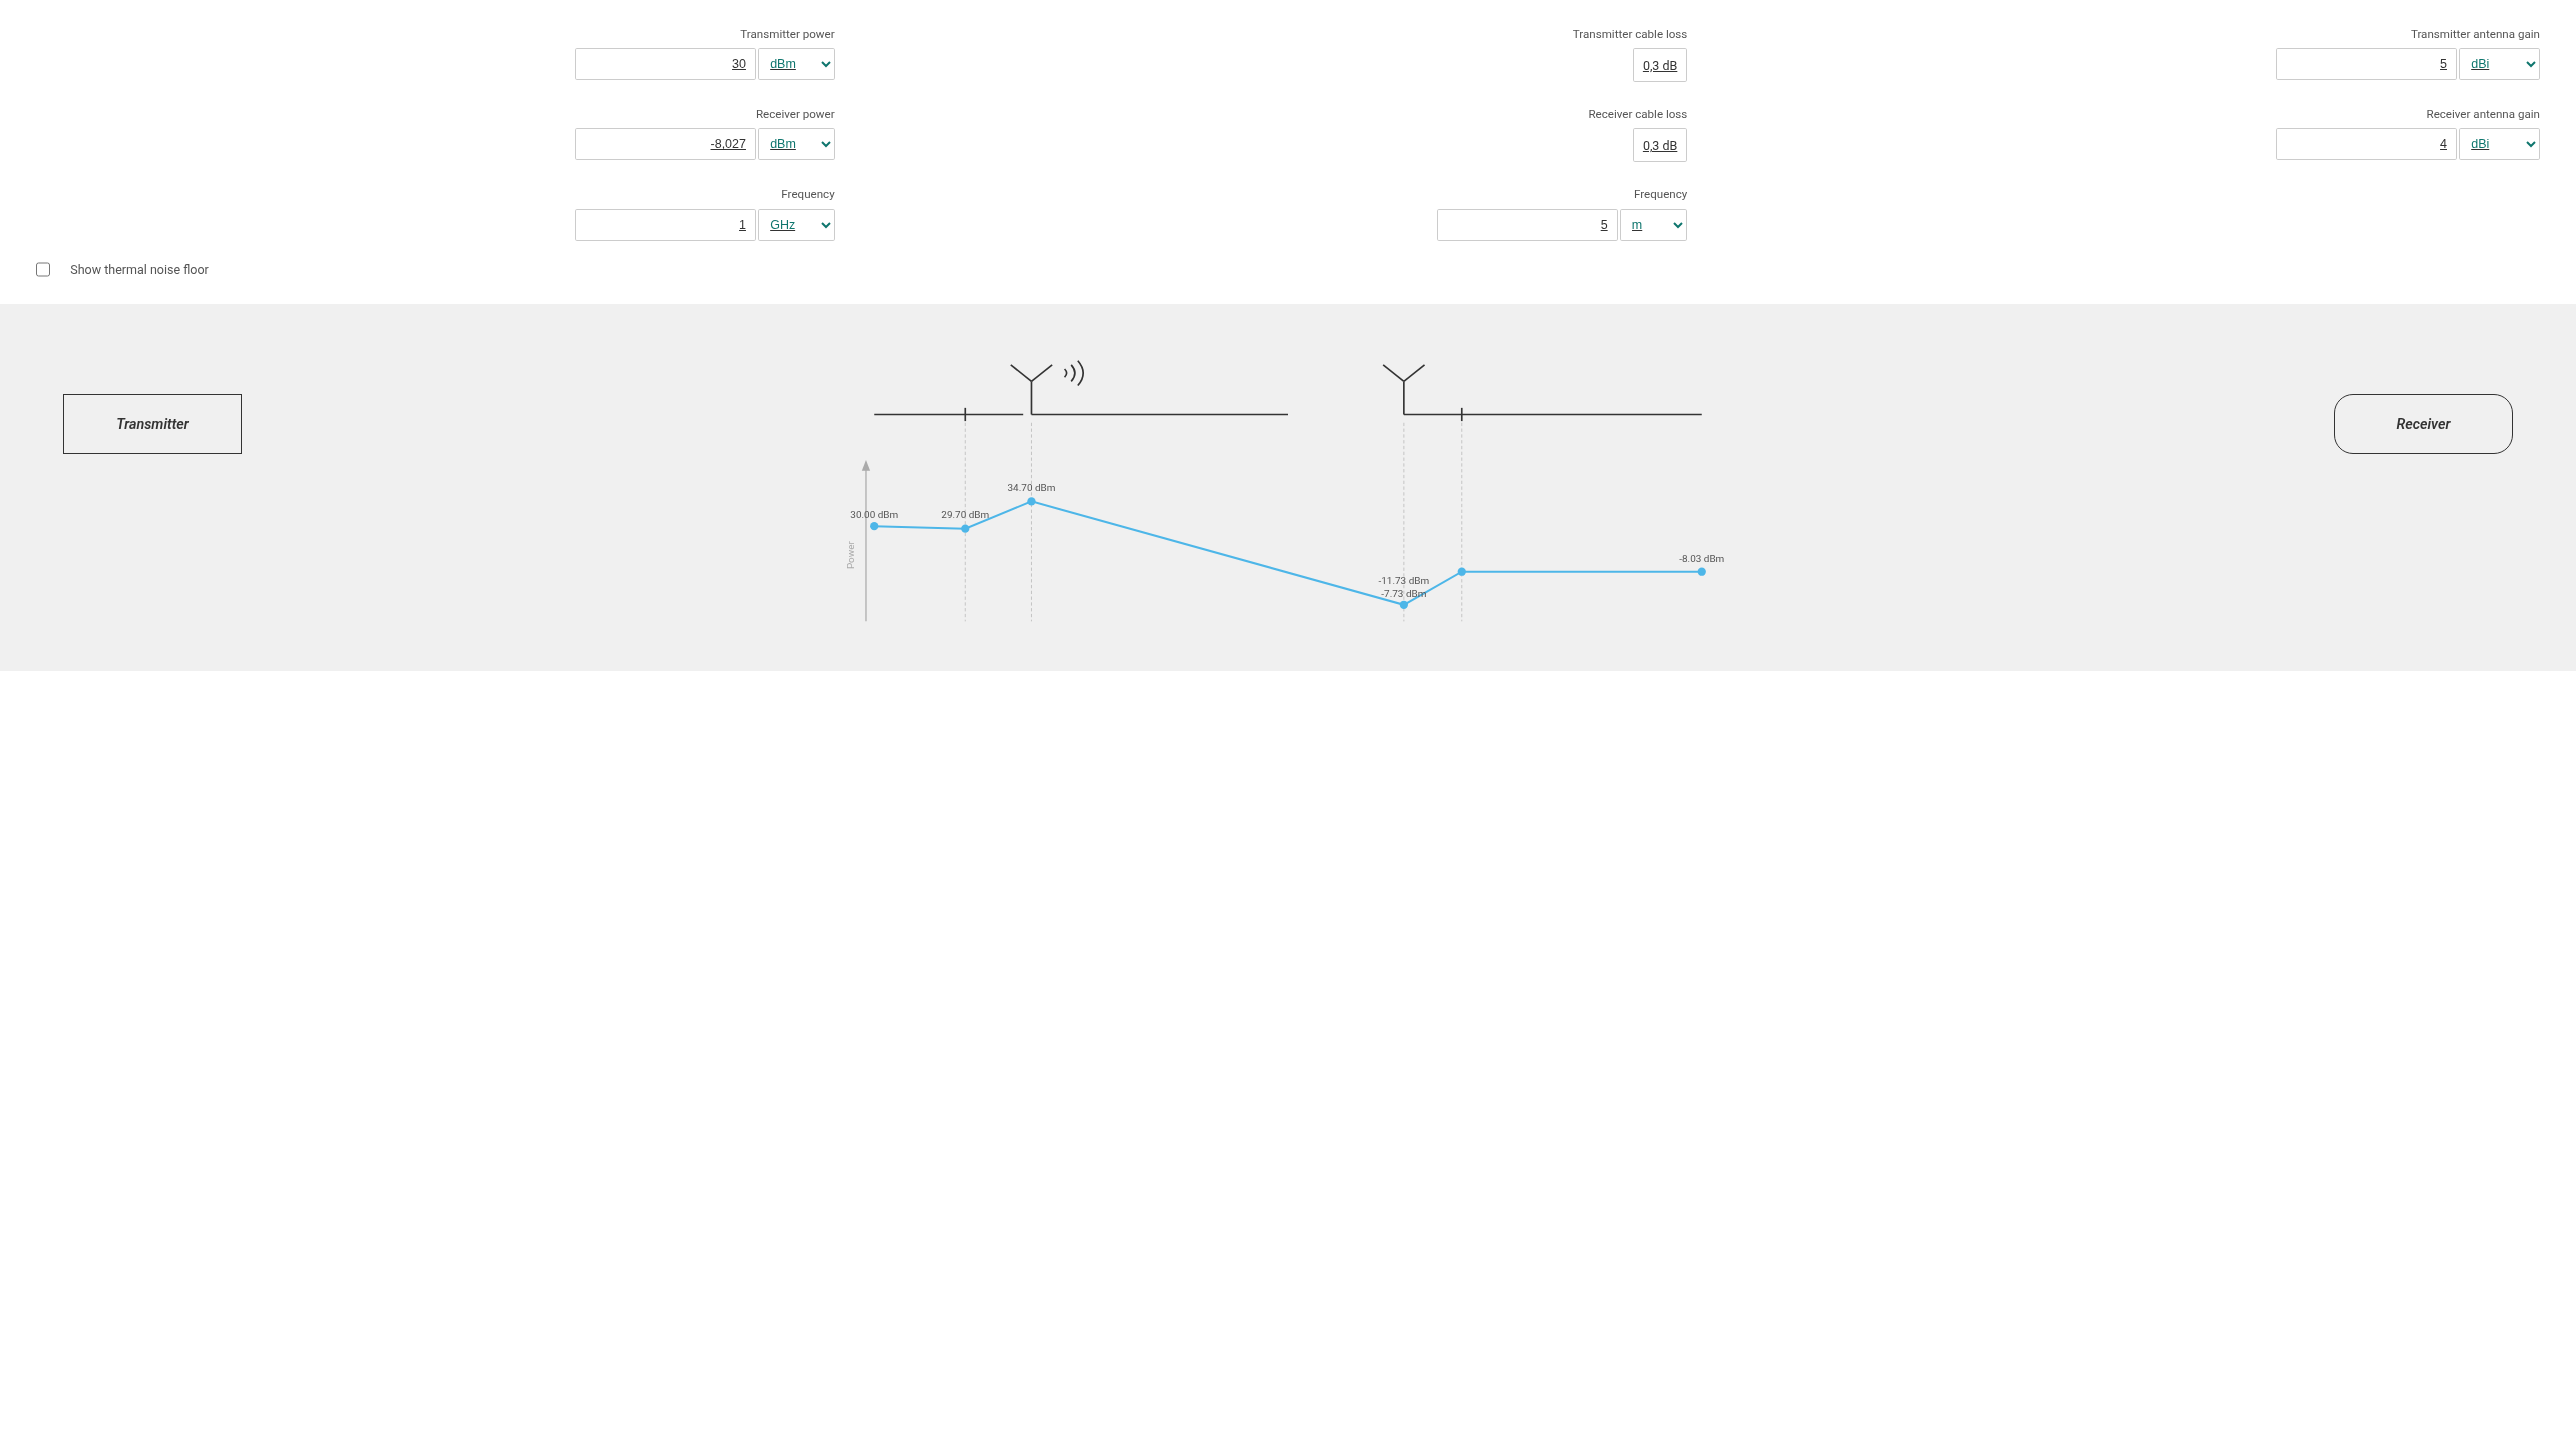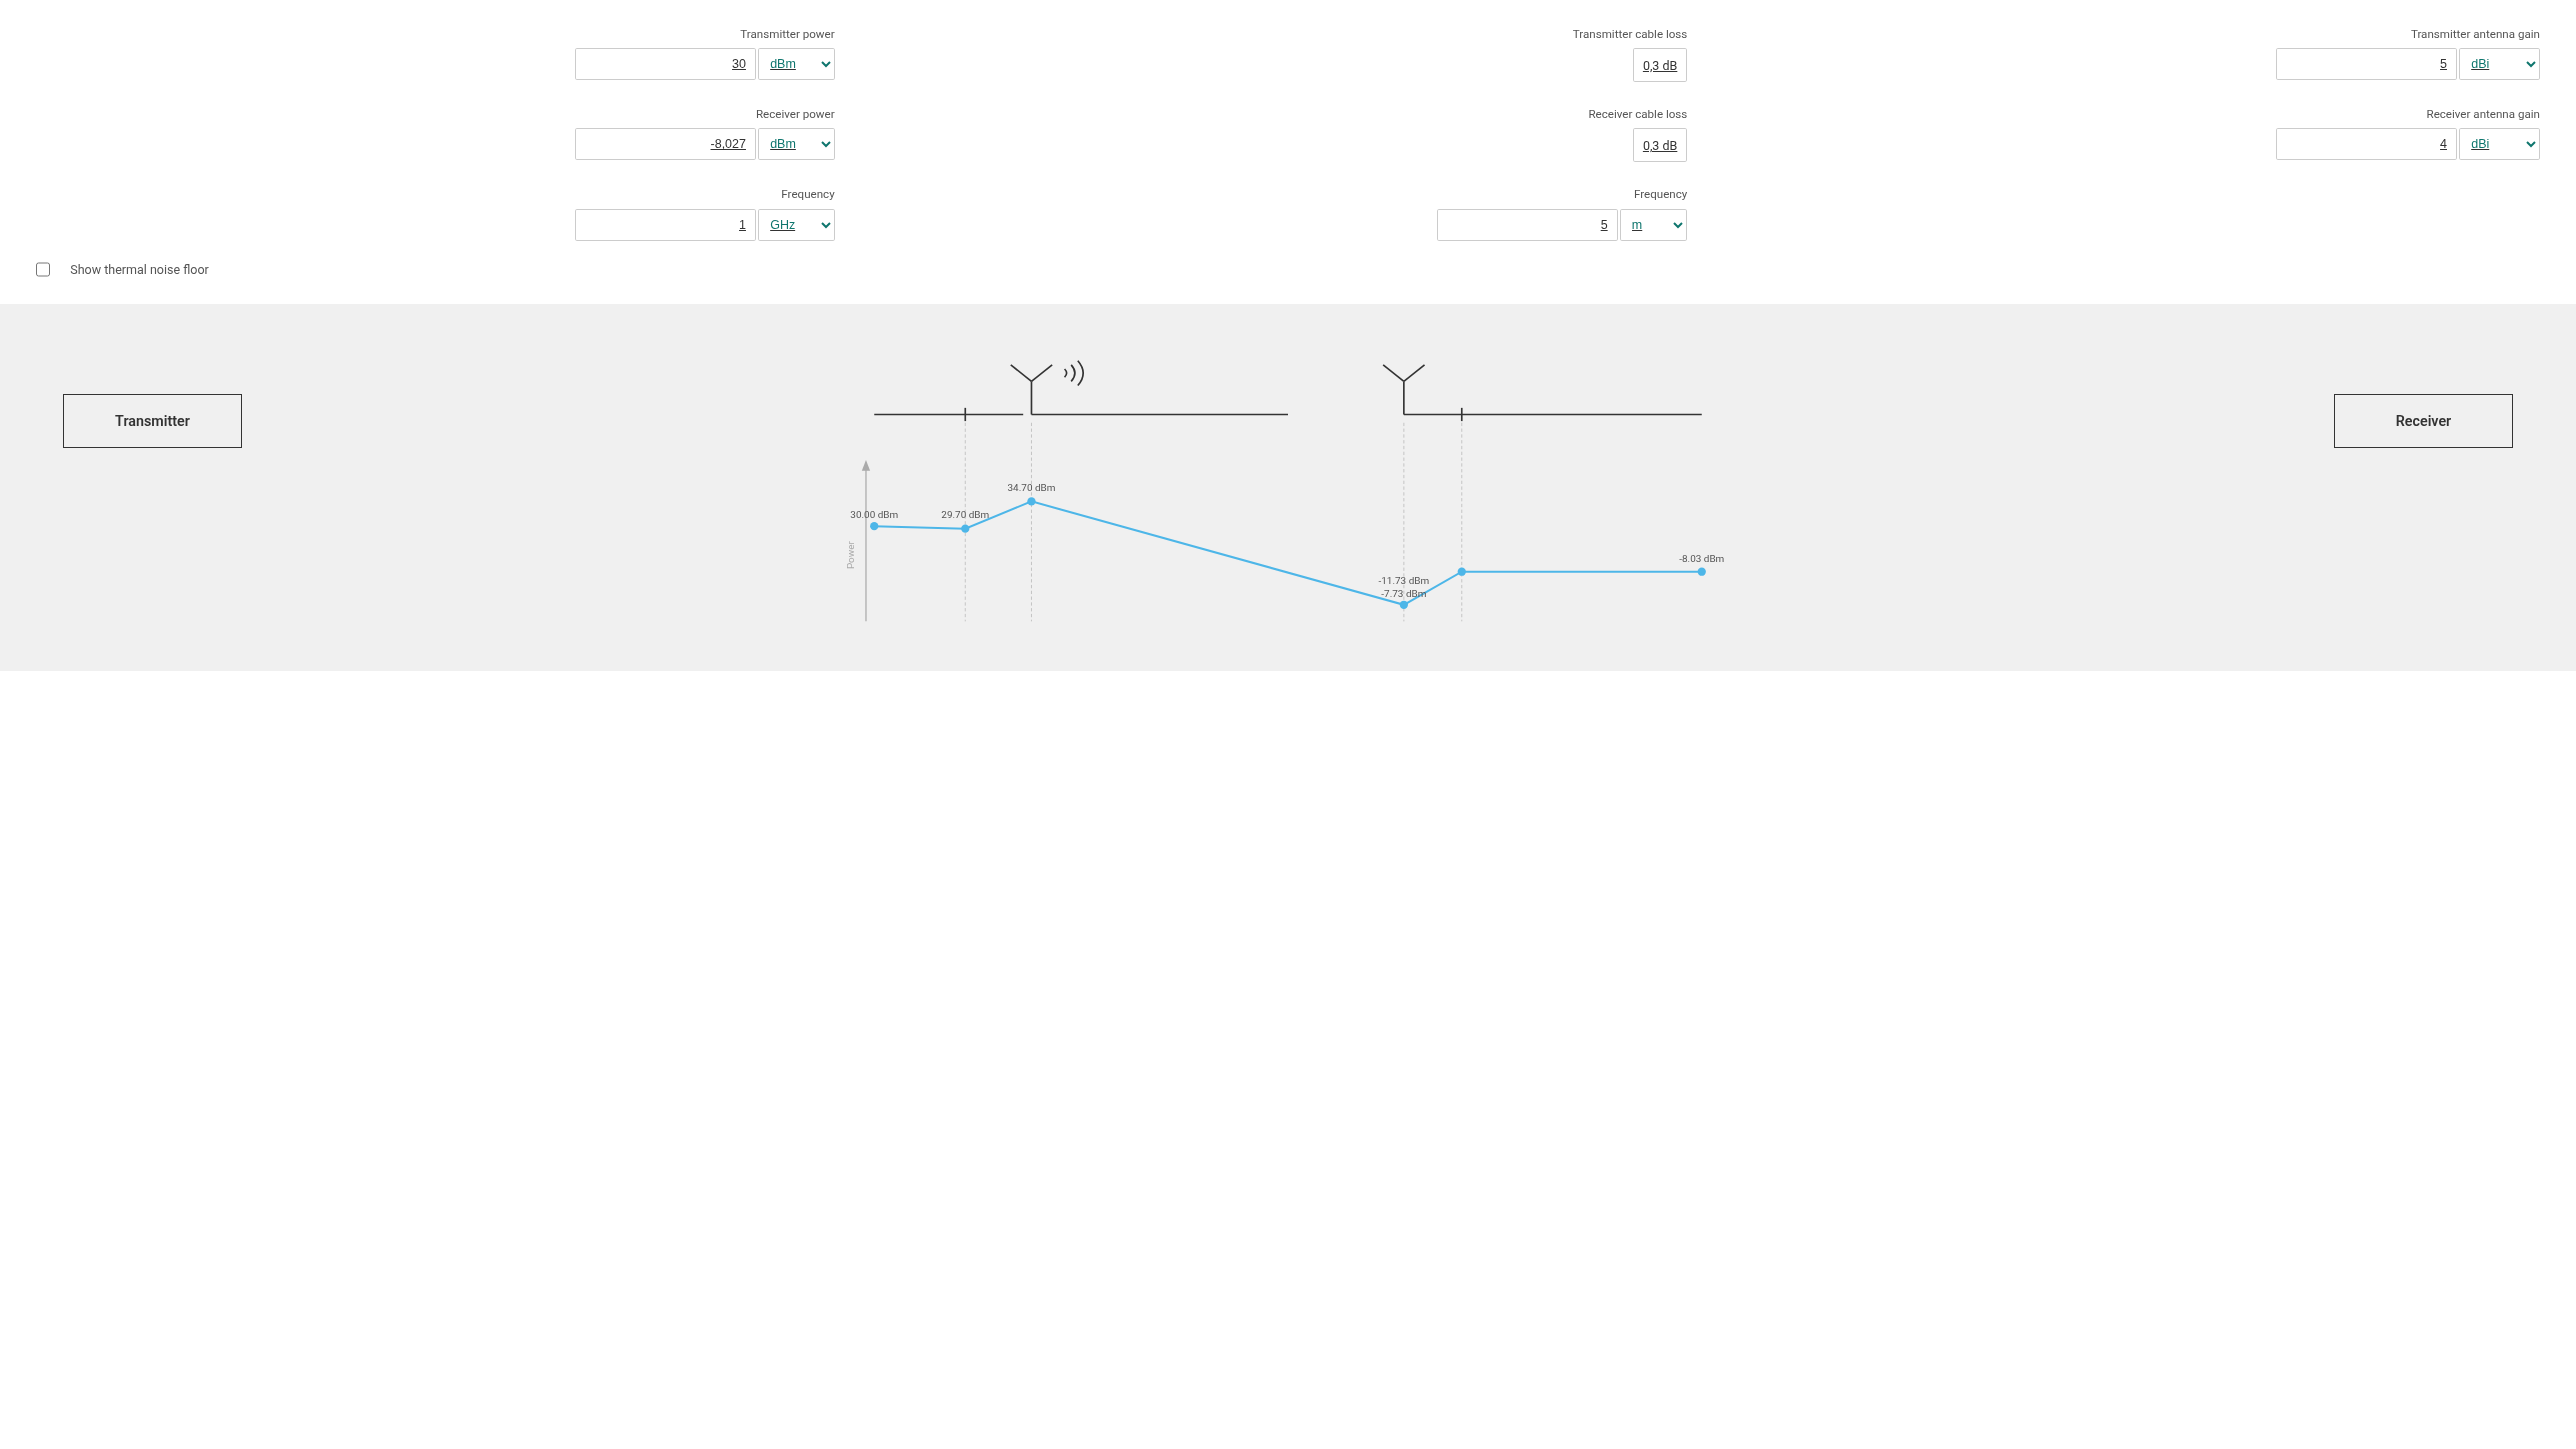--- a/index.html
+++ b/index.html
@@ -120,37 +120,39 @@
       position: relative;
       width: 100%;
       height: 100%;
     }
 
     
     .tx-box, .rx-box {
       position: absolute;
       top: 54px;
       width: 179px;
-      height: 54px;
+      height: 60px;
       border: 1.8px solid #333;
       background: transparent;
       display: flex;
       align-items: center;
       justify-content: center;
       font-size: 14.3px;
       font-weight: 600;
       color: #333;
+      font-style: italic;
     }
 
     .tx-box {
       left: 27px;
     }
 
     .rx-box {
       right: 27px;
+      border-radius: 19px;
     }
 
   </style>
 </head>
 <body>
 
 <div class="top-section">
   <div class="form-grid">
 
     <div class="field-group">

